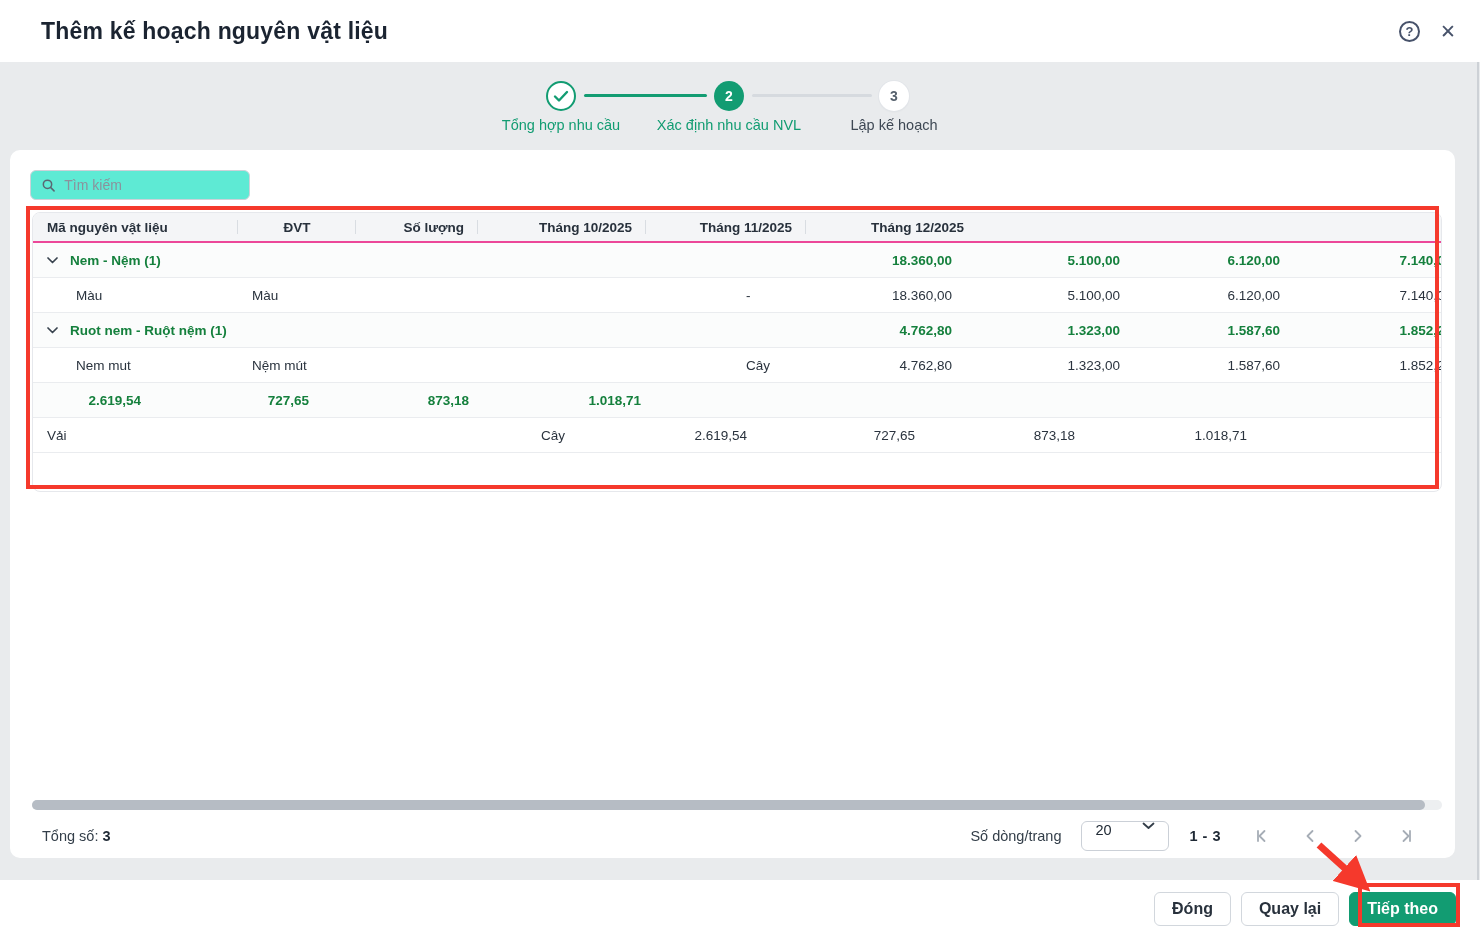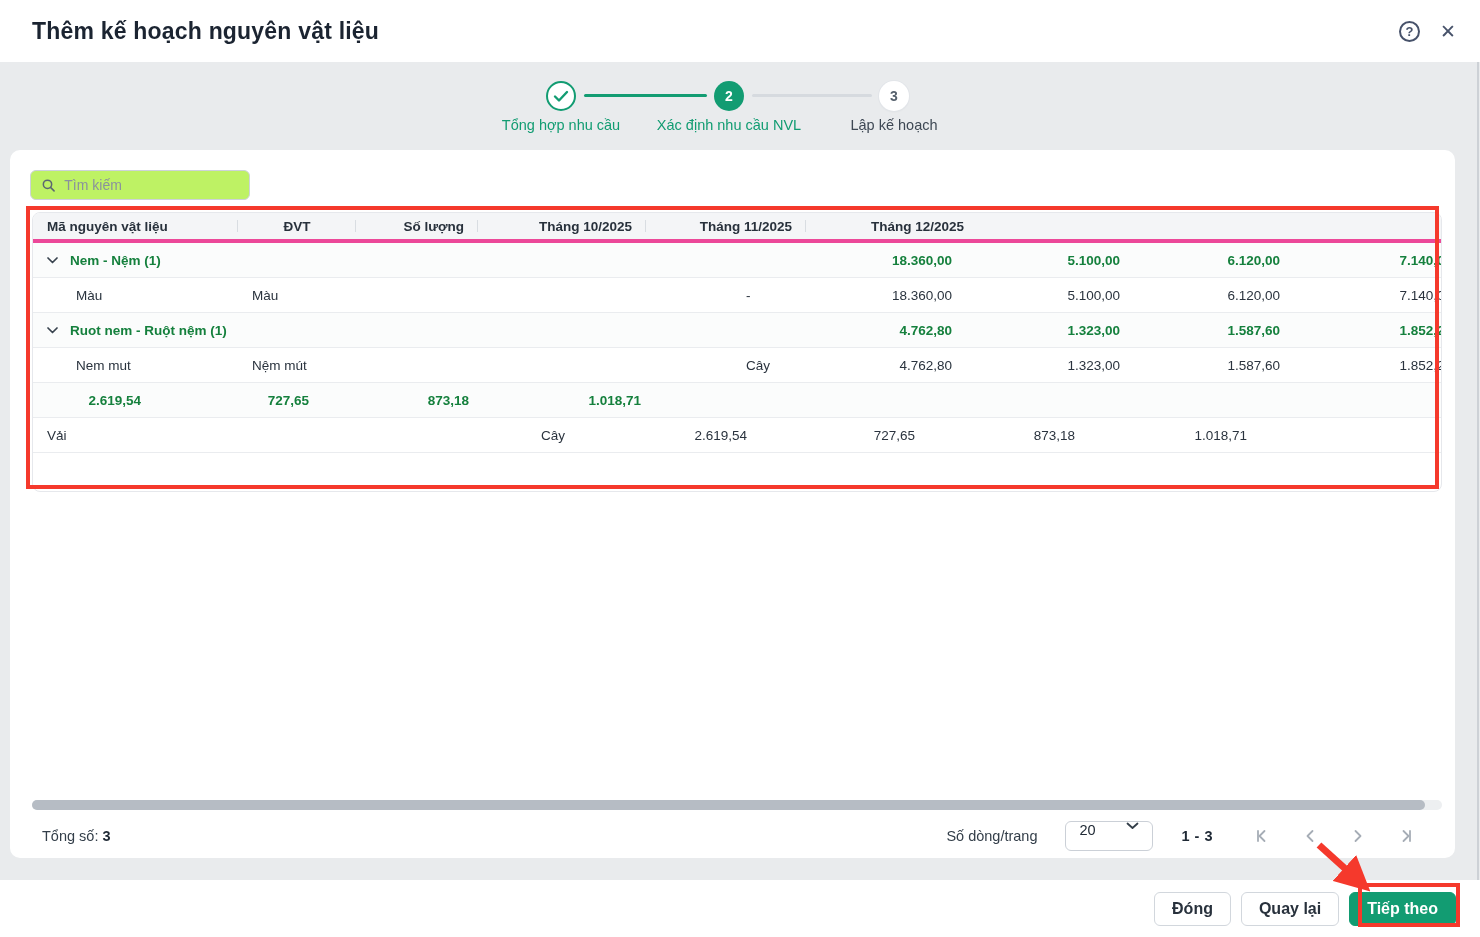--- a/index.html
+++ b/index.html
@@ -4,21 +4,21 @@
 <style>
   * { margin:0; padding:0; box-sizing:border-box; }
   html,body { width:1480px; height:937px; }
   body {
     font-family:"Liberation Sans", sans-serif;
     background:#ffffff; color:#212B36; overflow:hidden; position:relative;
   }
   .page { position:absolute; inset:0; width:1480px; height:937px; }
 
   
-  .titlebar { position:absolute; top:0; left:8px; right:0; height:62px; background:#fff;
+  .titlebar { position:absolute; top:0; left:17px; right:0; height:62px; background:#fff;
     display:flex; align-items:center; padding:0 24px; z-index:5; }
   .title { font-size:23px; font-weight:700; color:#1B2431; letter-spacing:.2px; }
   .titlebar-icons { margin-left:auto; display:flex; align-items:center; gap:20px; color:#47526A; }
   .help-icon { width:21px; height:21px; border:2px solid #47526A; border-radius:50%;
     display:flex; align-items:center; justify-content:center; font-size:13px; font-weight:700; cursor:pointer; }
   .close-icon { font-size:19px; font-weight:400; cursor:pointer; line-height:1; }
 
   
   .body-bg { position:absolute; top:62px; left:0; right:0; height:818px; background:#E9EBED; }
   .right-edge { position:absolute; right:1px; top:62px; width:2px; height:818px; background:#CDD1D6; }
@@ -36,30 +36,30 @@
   .lbl-green { color:#129C72; }
   .lbl-dark { color:#3E4854; }
   .lbl1 { left:561px; } .lbl2 { left:729px; } .lbl3 { left:894px; }
 
   
   .panel { position:absolute; left:10px; top:150px; width:1445px; height:708px;
     background:#fff; border-radius:10px; z-index:6; }
 
   .search-box { position:absolute; left:20px; top:20px; width:220px; height:30px;
     border:1px solid #CDD2D9; border-radius:6px; display:flex; align-items:center; gap:9px;
-    padding:0 11px; background:#bef264; }
+    padding:0 11px; background:#5eead4; }
   .search-box input { border:none; outline:none; width:100%; font-size:14px; color:#212B36;
     font-family:"Liberation Sans", sans-serif; background:transparent; }
   .search-box input::placeholder { color:#8A929C; }
 
   
   .table-wrap { position:absolute; left:22px; top:62px; width:1410px; height:280px;
     border:1px solid #E6E8EC; border-radius:8px; overflow:hidden; background:#fff; }
   .thead { display:flex; align-items:center; width:1433px; height:30px; background:#F4F5F7;
-    border-bottom:4px solid #ec4899; font-size:13.5px; font-weight:700; color:#28313C; }
+    border-bottom:2px solid #ec4899; font-size:13.5px; font-weight:700; color:#28313C; }
   .hcell { position:relative; height:100%; display:flex; align-items:center; padding:0 14px; }
   .hcell:not(:last-child)::after { content:''; position:absolute; right:0; top:7px; bottom:7px;
     width:1px; background:#D9DDE2; }
   .w1 { width:205px; flex:none; } .w2 { width:488px; flex:none; } .w3 { width:118px; flex:none; }
   .w4 { width:122px; flex:none; } .w5 { width:168px; flex:none; } .w6 { width:160px; flex:none; }
   .w7 { width:172px; flex:none; }
   .hc { justify-content:center; } .hr { justify-content:flex-end; }
 
   .trow { display:flex; align-items:center; width:1433px; height:35px;
     border-bottom:1px solid #EAECEF; font-size:13.5px; color:#2A333E; background:#fff; }
@@ -75,21 +75,21 @@
   .hscroll-track { position:absolute; left:22px; top:650px; width:1410px; height:10px;
     background:#EDEFF1; border-radius:5px; }
   .hscroll-thumb { position:absolute; left:0; top:0; width:1393px; height:10px;
     background:#B6BCC4; border-radius:5px; cursor:grab; }
 
   
   .panel-footer { position:absolute; left:22px; right:38px; top:668px; height:36px;
     display:flex; align-items:center; font-size:14.5px; color:#333E49; }
   .total { margin-left:10px; }
   .total b { color:#1F2935; margin-left:4px; }
-  .pf-right { margin-left:auto; display:flex; align-items:center; gap:28px; }
+  .pf-right { margin-left:auto; display:flex; align-items:center; gap:20px; }
   .rpp-select { width:88px; height:30px; border:1px solid #CBD0D7; border-radius:6px;
     display:flex; align-items:flex-start; justify-content:space-between; padding:0 13px;
     color:#212B36; cursor:pointer; background:#fff; }
   .range { font-weight:700; color:#1F2935; letter-spacing:.5px; }
   .pager { display:flex; align-items:center; gap:26px; margin-left:10px; }
   .pager-btn { display:flex; align-items:center; justify-content:center; width:22px; height:22px;
     color:#A6ADB6; cursor:default; }
 
   
   .page-footer { position:absolute; left:0; right:0; bottom:0; height:57px; background:#fff;

